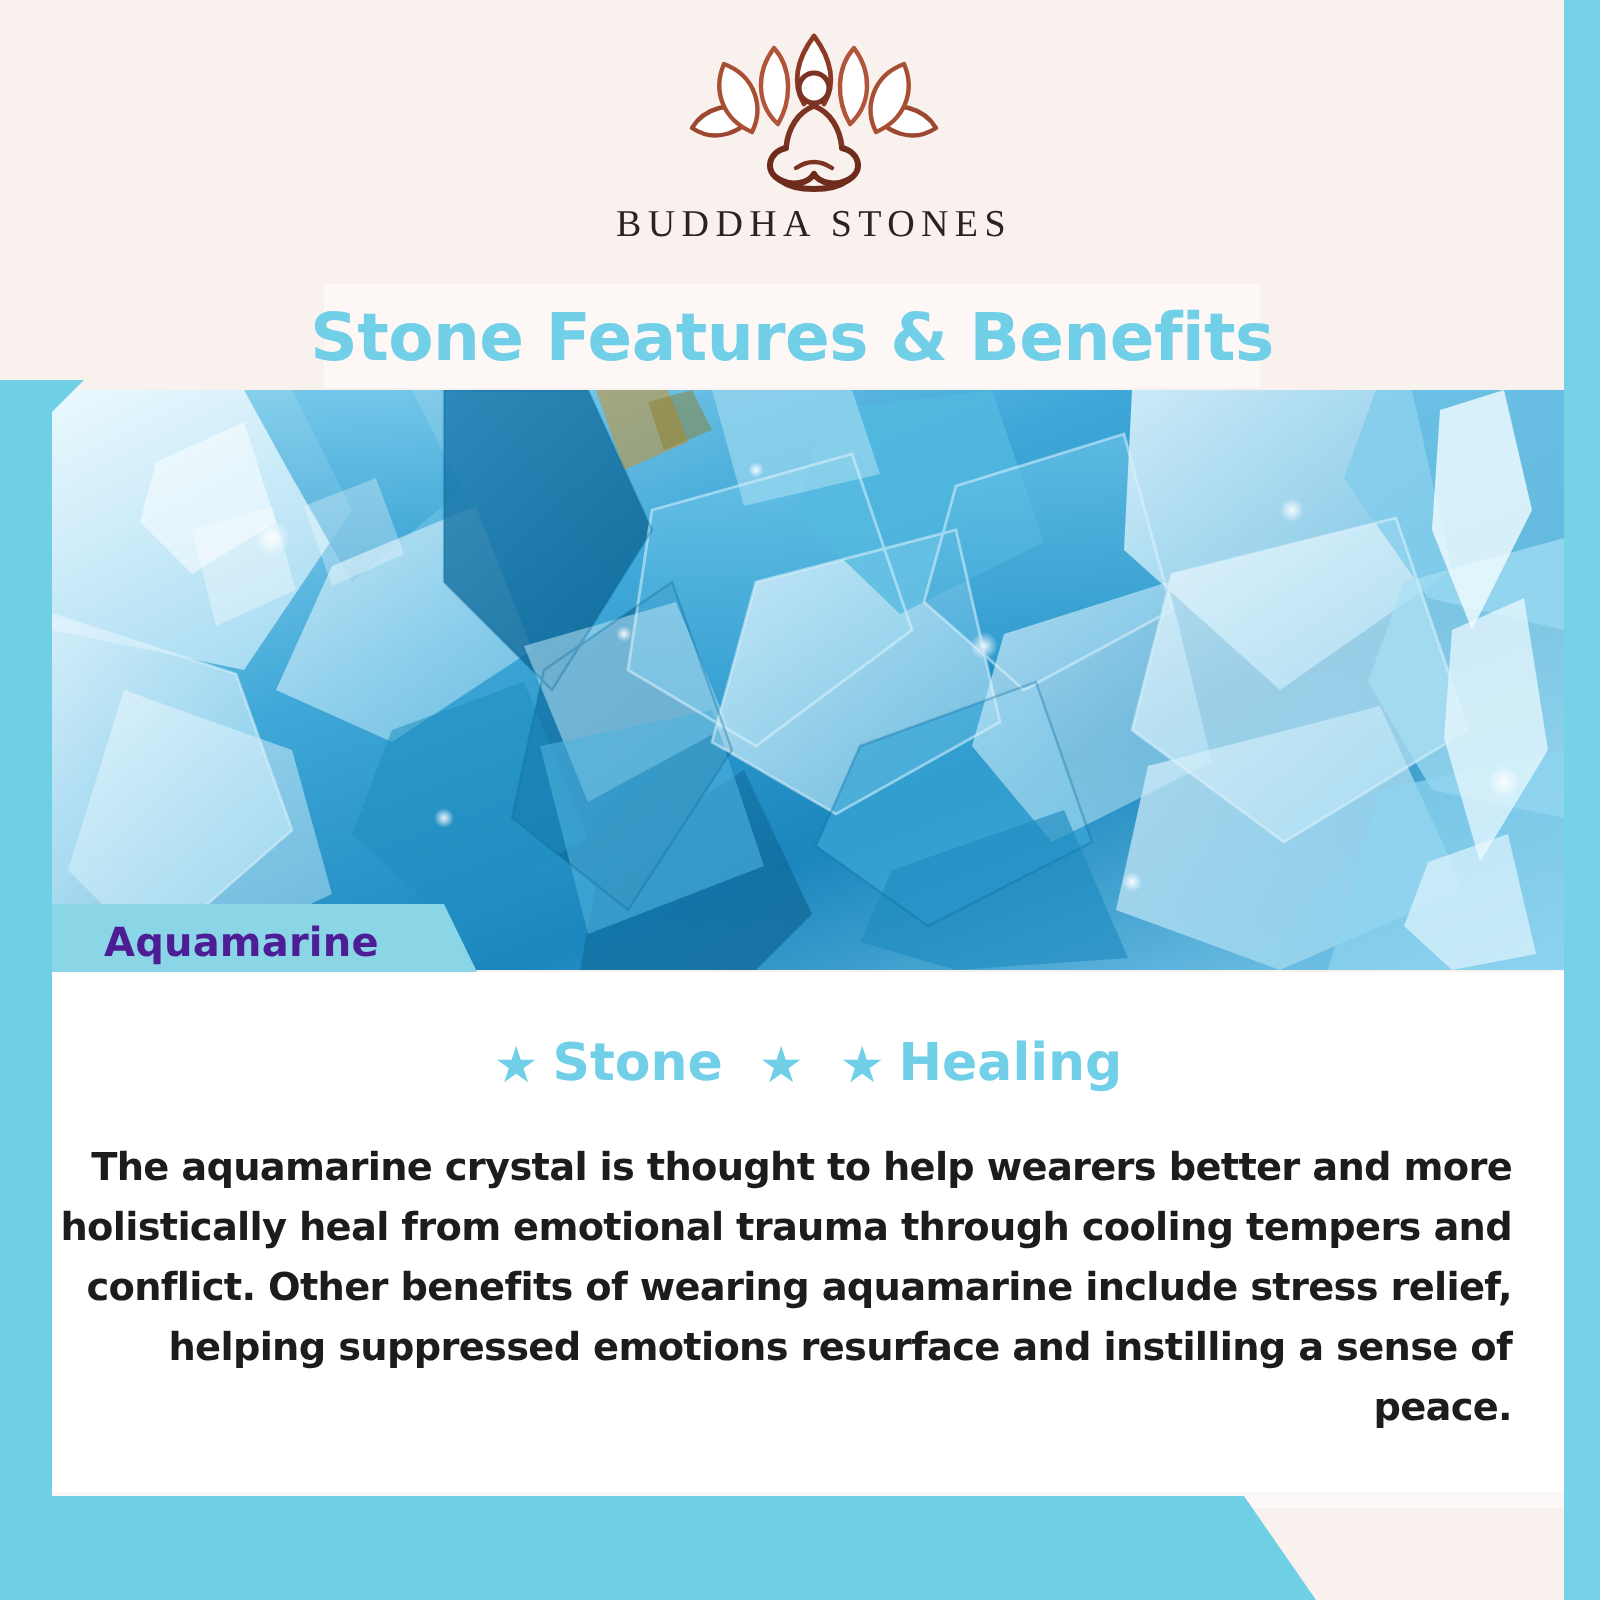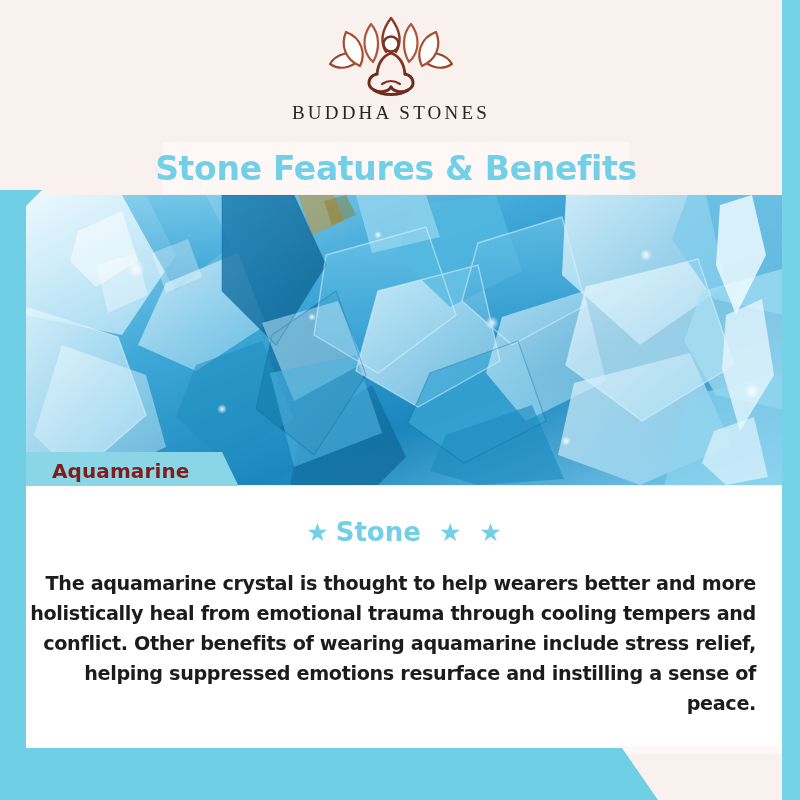--- a/index.html
+++ b/index.html
@@ -80,21 +80,21 @@
   }
 
   
   .header {
     position:absolute;
     left:0; top:0; width:782px; height:195px;
     background:#f9f1ee;
   }
   .logo-wrap {
     position:absolute;
-    left:0; top:14px; width:782px;
+    left:16px; top:14px; width:782px;
     display:flex; flex-direction:column;
     align-items:center; justify-content:flex-end;
   }
   .logo-mark { width:150px; height:86px; display:block; }
   .logo-word {
     margin-top:2px;
     font-family:"Liberation Serif", serif;
     font-size:19px;
     letter-spacing:3.2px;
     color:#2c2320;
@@ -141,21 +141,21 @@
     border-bottom:37px solid #8ad5e6;
     border-right:18px solid transparent;
   }
   .stone-banner-label {
     position:absolute;
     left:52px; top:452px; height:37px;
     display:flex; align-items:center;
     font-family:"DejaVu Sans", sans-serif;
     font-weight:700;
     font-size:20px;
-    color:#7f1d1d;
+    color:#4c1d95;
     letter-spacing:0.1px;
     white-space:nowrap;
   }
 
   
   .keywords {
     position:absolute;
     left:26px; top:512px; width:756px; height:40px;
     display:flex; align-items:center; justify-content:center;
     gap:18px;
@@ -341,18 +341,19 @@
   <div class="keywords">
     <div class="keyword">
       <span class="star">★</span>
       <span>Stone</span>
     </div>
     <div class="keyword">
       <span class="star">★</span>
     </div>
     <div class="keyword">
       <span class="star">★</span>
+      <span>Healing</span>
     </div>
   </div>
 
   <p class="body-copy">The aquamarine crystal is thought to help wearers better and more holistically heal from emotional trauma through cooling tempers and conflict. Other benefits of wearing aquamarine include stress relief, helping suppressed emotions resurface and instilling a sense of peace.</p>
 
 </div>
 
 </body></html>

